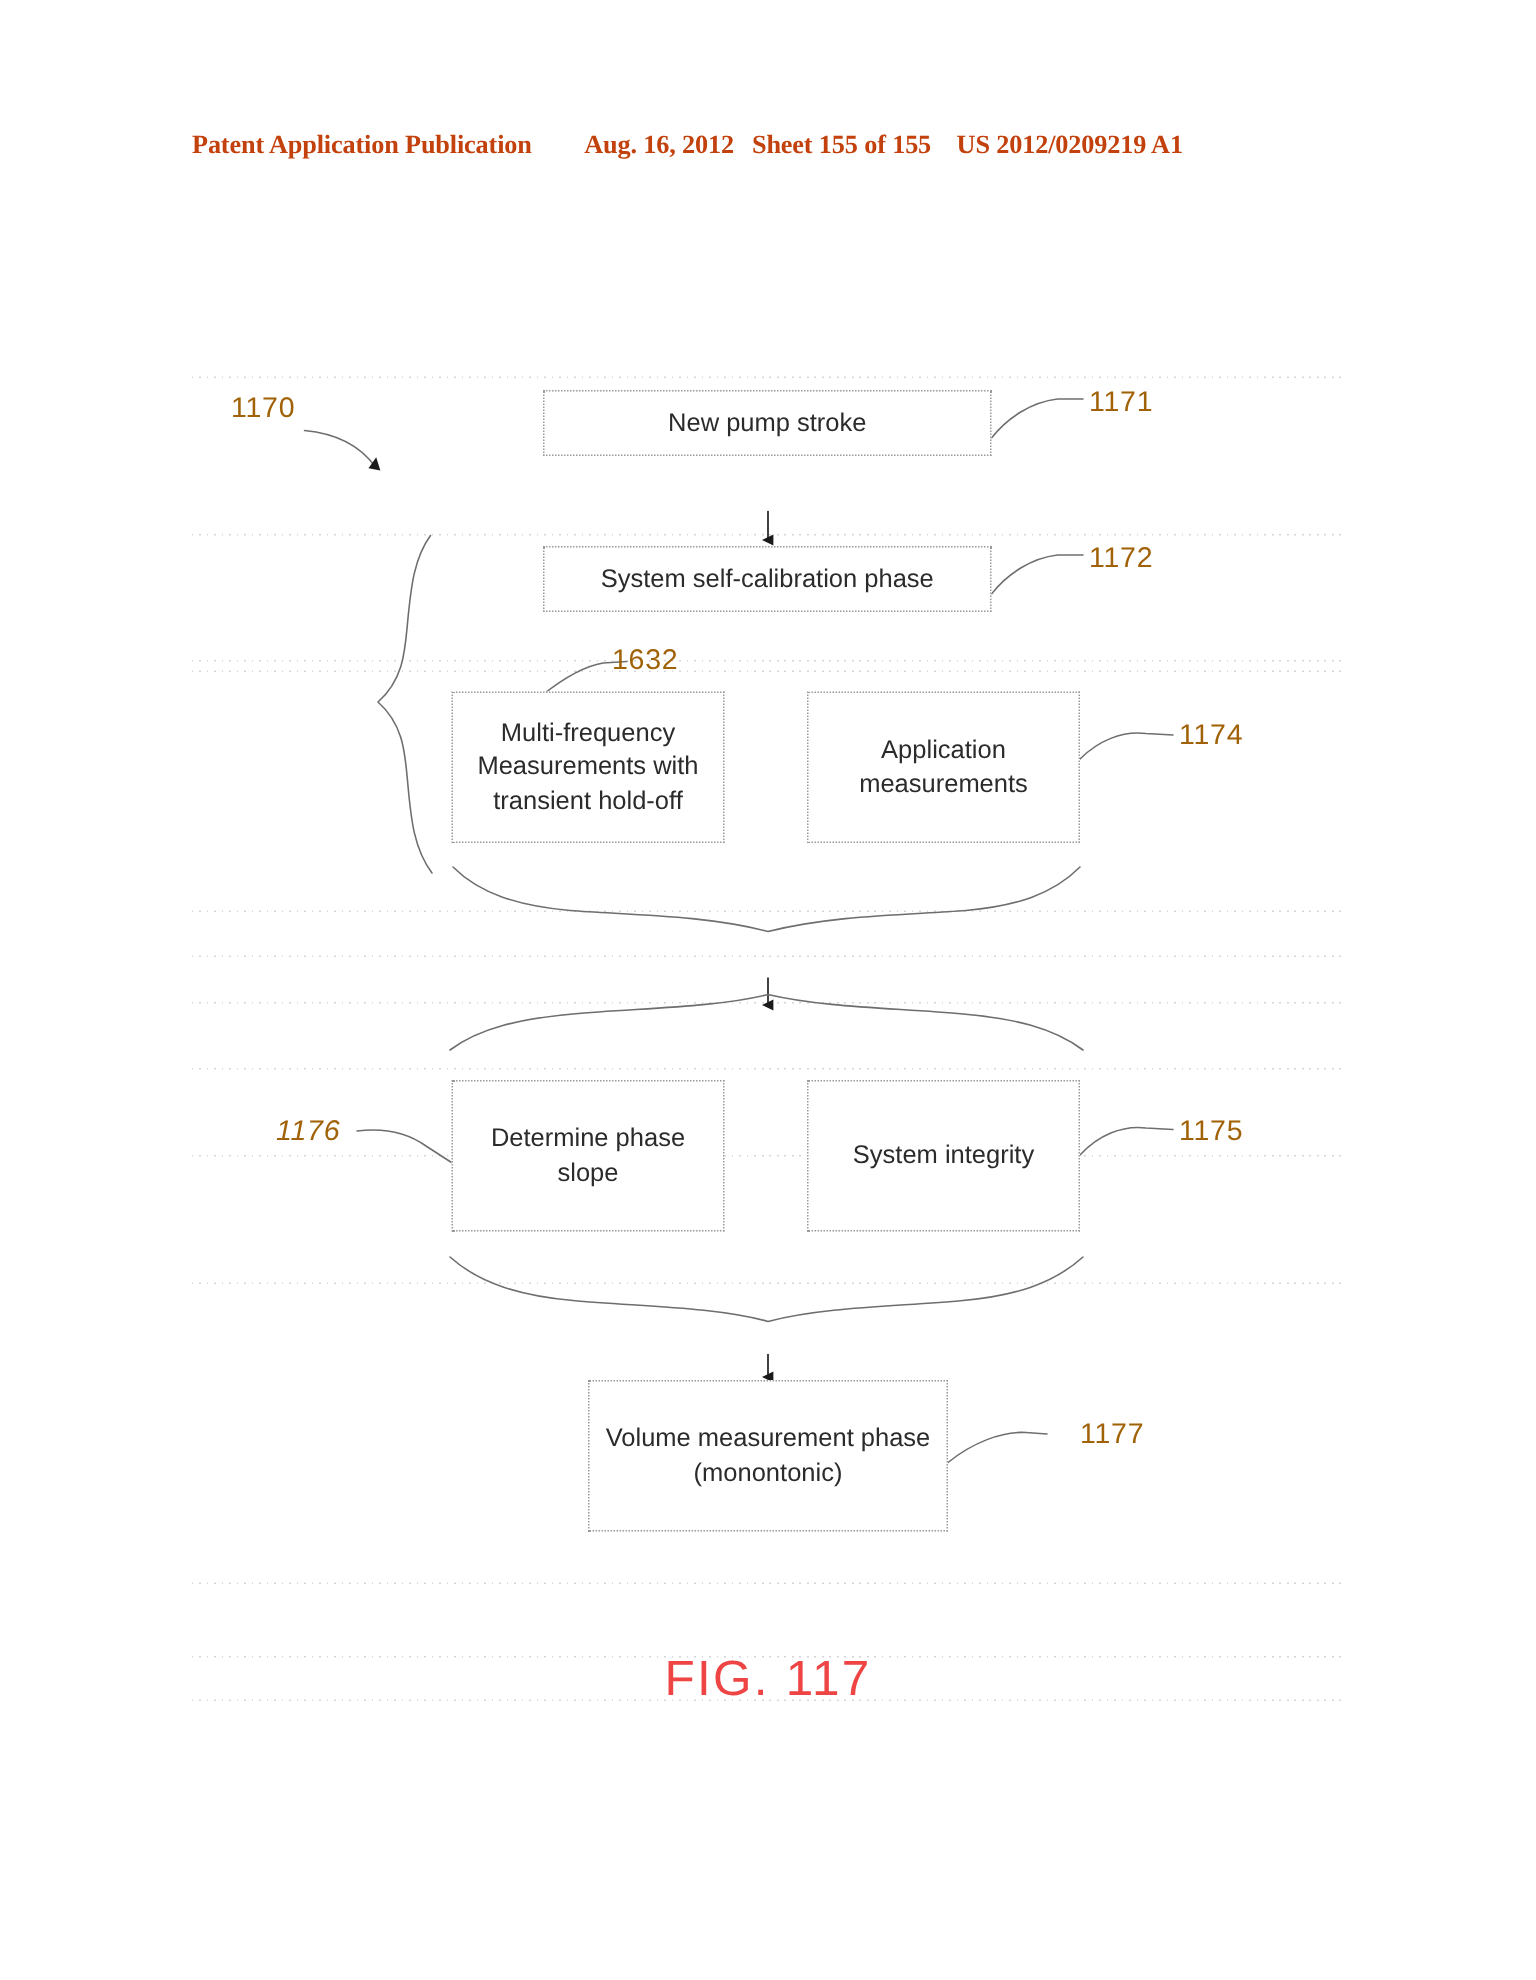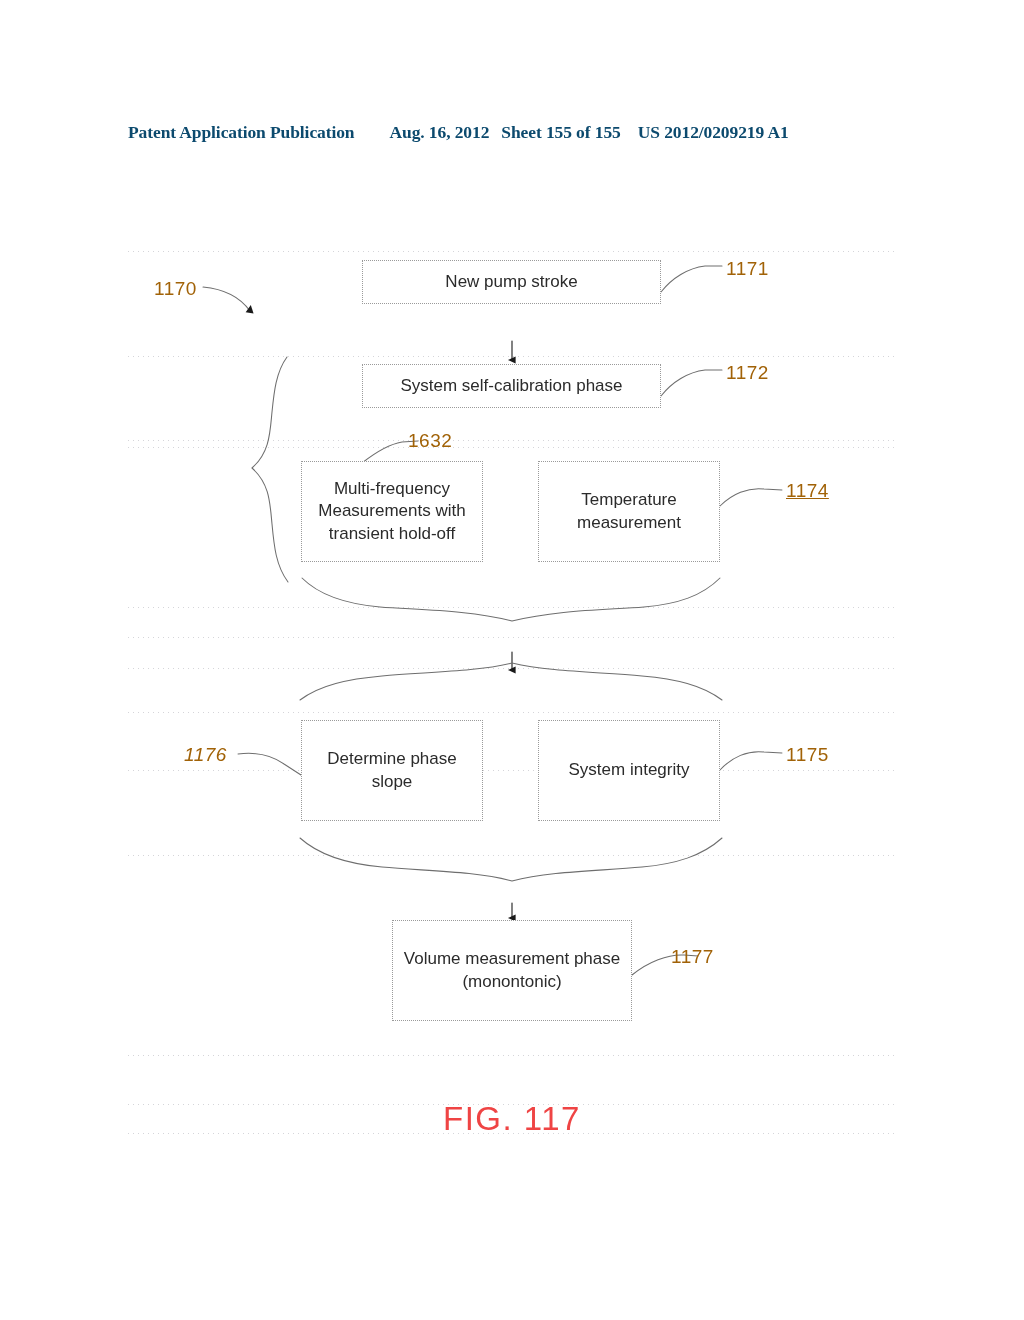--- a/index.html
+++ b/index.html
@@ -19,25 +19,24 @@
   
   .page-header {
     position: absolute;
     top: 86px;
     left: 128px;
     width: 768px;
     font-family: "Liberation Serif", serif;
     font-weight: bold;
     font-size: 17.5px;
     letter-spacing: -0.1px;
-    color: #0c4a6e;
+    color: #c2410c;
     white-space: nowrap;
     display: flex;
     align-items: center;
-    margin-top: 36px;
   }
   .page-header .hdr-pub { }
   .page-header .hdr-date { margin-left: 35px; }
   .page-header .hdr-sheet { margin-left: 12px; }
   .page-header .hdr-patno { margin-left: 17px; }
 
   
   .scanline {
     position: absolute;
     left: 128px;
@@ -85,28 +84,28 @@
 
   
   .refnum {
     position: absolute;
     font-family: "Liberation Sans", sans-serif;
     font-size: 19px;
     color: #a16207;
     letter-spacing: 0.5px;
     white-space: nowrap;
   }
-  #ref-1170 { left: 154px; top: 278px; }
+  #ref-1170 { left: 154px; top: 262px; }
   #ref-1171 { left: 726px; top: 258px; }
   #ref-1172 { left: 726px; top: 362px; }
   #ref-1173 { left: 408px; top: 430px; }
-  #ref-1174 { left: 786px; top: 480px; text-decoration: underline; }
+  #ref-1174 { left: 786px; top: 480px; }
   #ref-1175 { left: 786px; top: 744px; }
   #ref-1176 { left: 184px; top: 744px; font-style: italic; }
-  #ref-1177 { left: 671px; top: 946px; }
+  #ref-1177 { left: 720px; top: 946px; }
 
   
   #fig-caption {
     position: absolute;
     left: 0;
     top: 1100px;
     width: 1024px;
     text-align: center;
     font-family: "Liberation Sans", sans-serif;
     font-size: 33px;
@@ -195,21 +194,21 @@
 <div class="pbox" id="box-1171">
   <span class="ptext">New pump stroke</span>
 </div>
 <div class="pbox" id="box-1172">
   <span class="ptext">System self-calibration phase</span>
 </div>
 <div class="pbox" id="box-1173">
   <span class="ptext">Multi-frequency Measurements with transient hold-off</span>
 </div>
 <div class="pbox" id="box-1174">
-  <span class="ptext">Temperature measurement</span>
+  <span class="ptext">Application measurements</span>
 </div>
 <div class="pbox" id="box-1176">
   <span class="ptext">Determine phase slope</span>
 </div>
 <div class="pbox" id="box-1175">
   <span class="ptext">System integrity</span>
 </div>
 <div class="pbox" id="box-1177">
   <span class="ptext">Volume measurement phase (monontonic)</span>
 </div>

